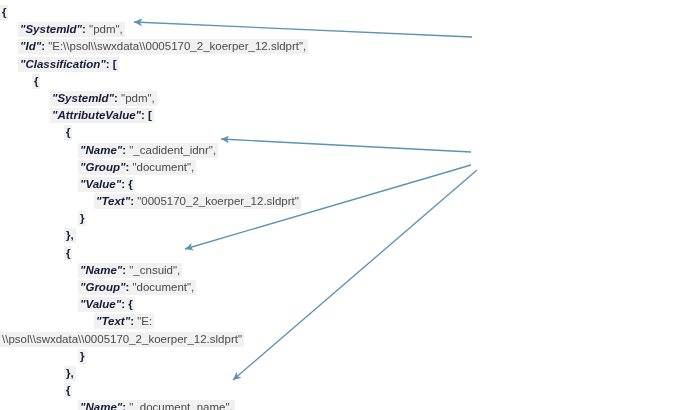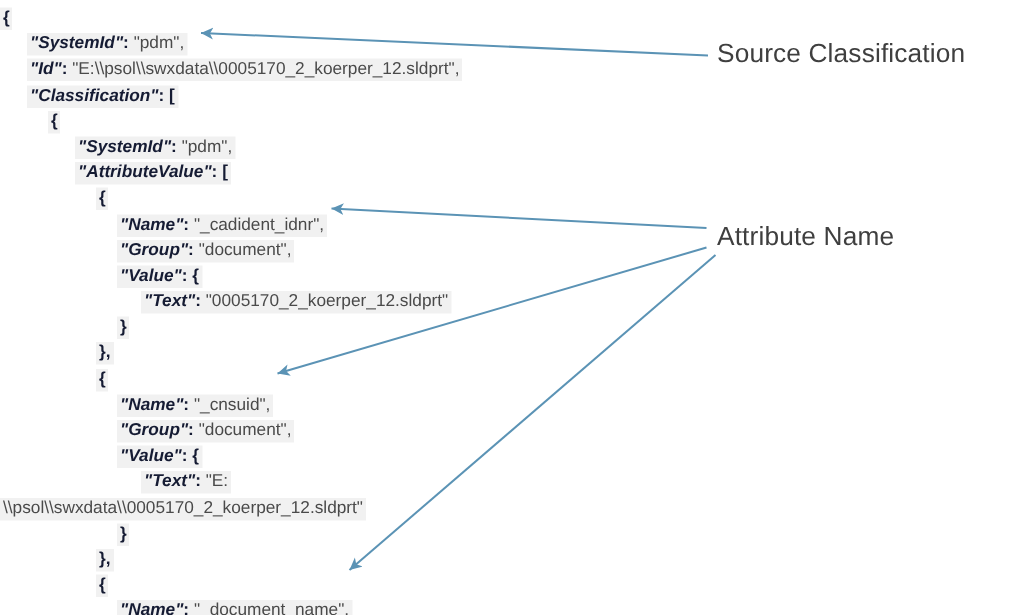--- a/index.html
+++ b/index.html
@@ -108,17 +108,15 @@
       </marker>
     </defs>
     <g id="arrow-group">
         <line x1="472" y1="37" x2="134" y2="22" stroke="#5b93b5" stroke-width="1.35" marker-end="url(#arrowhead)"></line>
         <line x1="471" y1="152" x2="221" y2="139" stroke="#5b93b5" stroke-width="1.35" marker-end="url(#arrowhead)"></line>
         <line x1="471" y1="165" x2="185" y2="249" stroke="#5b93b5" stroke-width="1.35" marker-end="url(#arrowhead)"></line>
         <line x1="477" y1="170" x2="233" y2="380" stroke="#5b93b5" stroke-width="1.35" marker-end="url(#arrowhead)"></line>
       </g>
   </svg>
 
-  <div class="annot-label" id="label-source-classification">Source Classification</div>
 
-  <div class="annot-label" id="label-attribute-name">Attribute Name</div>
 
 </div>
 
 </body></html>

